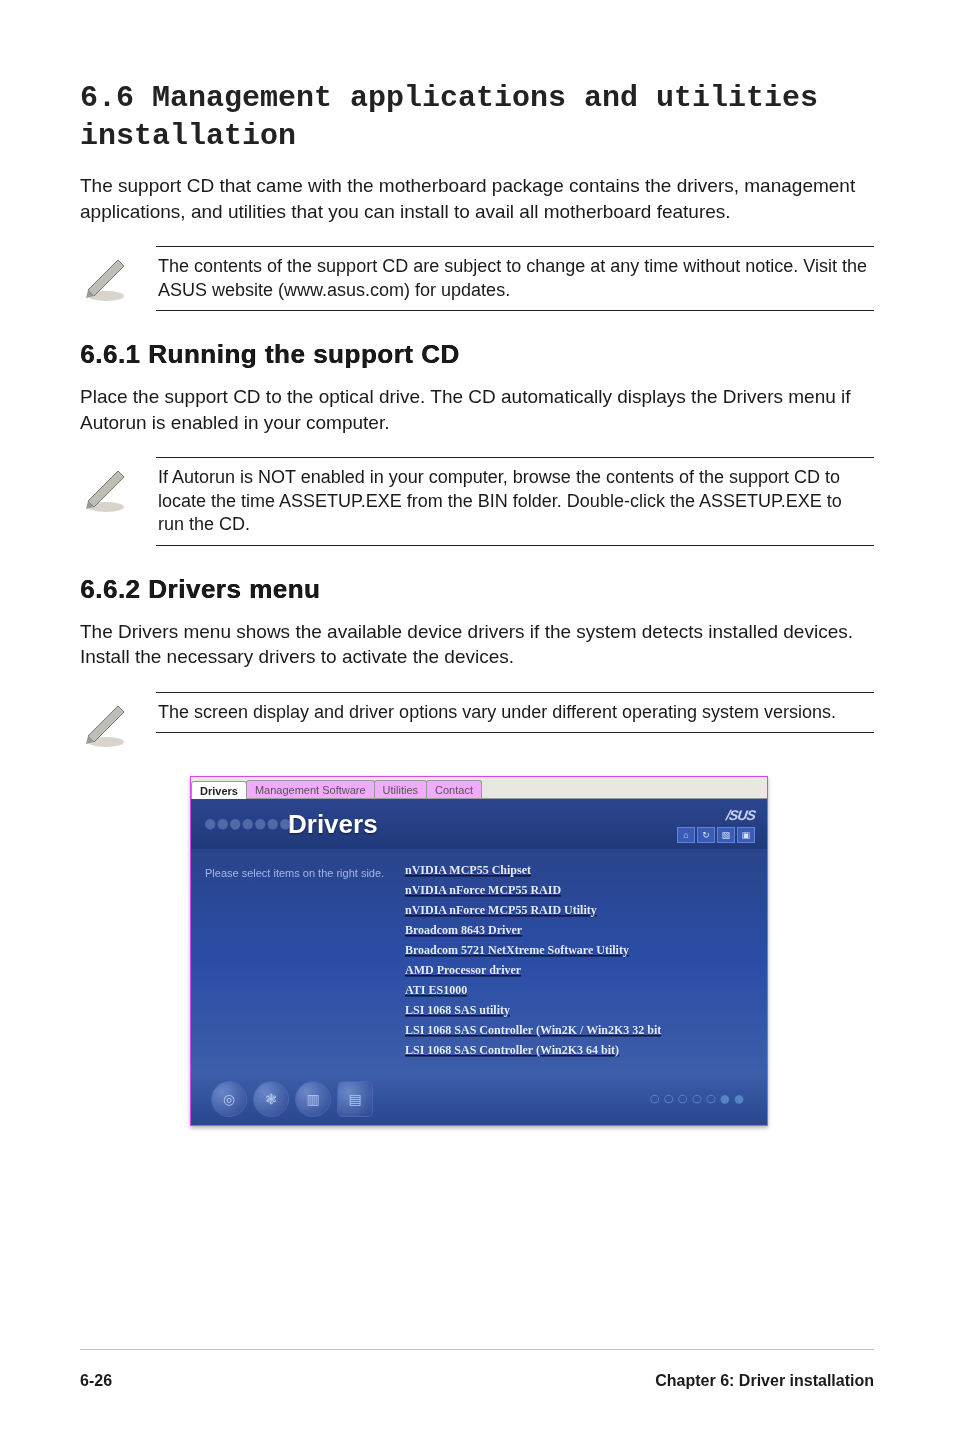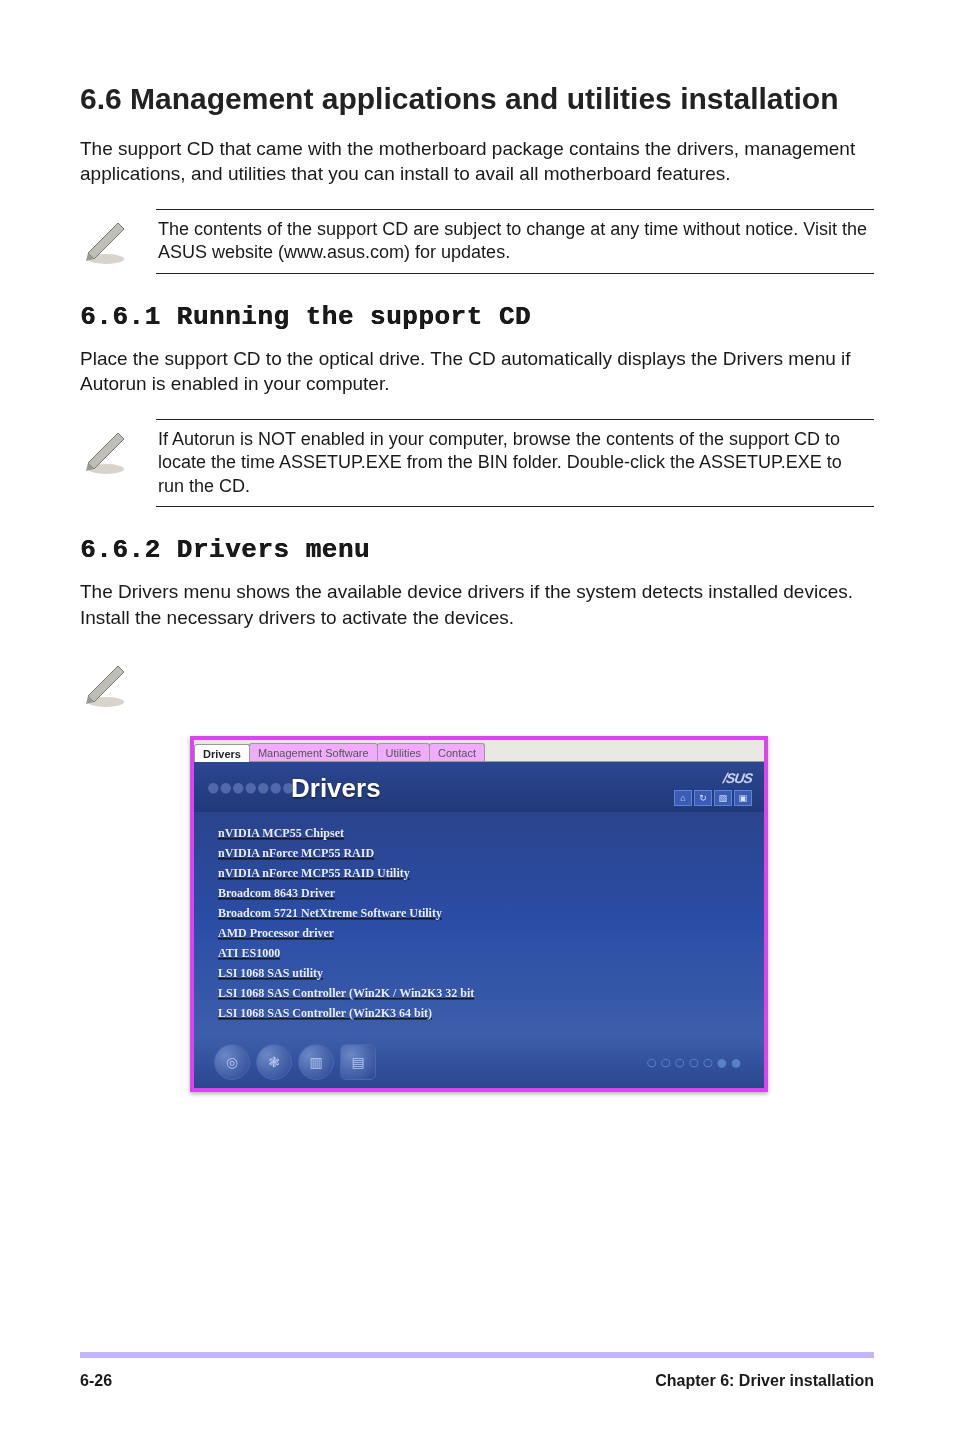--- a/index.html
+++ b/index.html
@@ -6,21 +6,21 @@
   body {
     width: 954px;
     height: 1438px;
     background: #ffffff;
     font-family: Verdana, Geneva, sans-serif;
     color: #1a1a1a;
     padding: 80px 80px 40px 80px;
     position: relative;
   }
   h1 {
-    font-family: Liberation Sans, sans-serif;
+    font-family: Liberation Mono, monospace;
     font-size: 30px;
     font-weight: bold;
     color: #222;
     margin-bottom: 18px;
     line-height: 1.25;
   }
   .body-text {
     font-size: 19px;
     line-height: 1.35;
     margin-bottom: 22px;
@@ -41,35 +41,35 @@
   }
   .note-text {
     flex: 1;
     border-top: 1.5px solid #222;
     border-bottom: 1.5px solid #222;
     padding: 8px 2px;
     font-size: 18px;
     line-height: 1.3;
   }
   h2 {
-    font-family: Liberation Mono, monospace;
+    font-family: Liberation Sans, sans-serif;
     font-size: 26px;
     font-weight: bold;
     letter-spacing: 0.5px;
     margin-top: 14px;
     margin-bottom: 14px;
     text-shadow: 0.5px 0 0 #000;
   }
 
   
   .drivers-window {
     width: 578px;
     margin: 10px 5px 0 110px;
     background: #2f4d9a;
-    border: 4px solid #d946ef;
+    border: 1px solid #d946ef;
     box-shadow: 0 2px 4px rgba(0,0,0,0.3);
   }
   .tab-bar {
     background: #e9e7e1;
     display: flex;
     height: 22px;
     border-bottom: 1px solid #999;
     font-size: 11px;
     align-items: flex-end;
   }
@@ -184,22 +184,22 @@
     font-size: 20px;
     letter-spacing: 2px;
     opacity: 0.6;
   }
 
   .page-footer {
     position: absolute;
     bottom: 48px;
     left: 80px;
     right: 80px;
-    border-top: 6px solid #c4b5fd;
-    padding-top: 14px;
+    border-top: 1px solid #c4b5fd;
+    padding-top: 22px;
     display: flex;
     justify-content: space-between;
     font-size: 16px;
     font-weight: bold;
   }
 </style>
 </head>
 <body>
 
 <h1>6.6 Management applications and utilities installation</h1>
@@ -234,20 +234,21 @@
 <p class="body-text">The Drivers menu shows the available device drivers if the system detects installed devices. Install the necessary drivers to activate the devices.</p>
 
 <div class="note-block">
   <div class="note-icon">
     <svg width="52" height="52" viewBox="0 0 52 52">
       <ellipse cx="26" cy="46" rx="18" ry="5" fill="#d8d4cc"></ellipse>
       <polygon points="8,40 38,10 44,16 14,46" fill="#bfbeb6" stroke="#777" stroke-width="1"></polygon>
       <polygon points="8,40 14,46 6,48" fill="#999"></polygon>
     </svg>
   </div>
+  <div class="note-text">The screen display and driver options vary under different operating system versions.</div>
 </div>
 
 <div class="drivers-window">
   <div class="tab-bar">
     <div class="tab active">Drivers</div>
     <div class="tab">Management Software</div>
     <div class="tab">Utilities</div>
     <div class="tab">Contact</div>
   </div>
   <div class="header-row" style="position:relative;">
@@ -259,20 +260,21 @@
       <div class="asus-logo">/SUS</div>
       <div class="header-icons">
         <div class="hicon">⌂</div>
         <div class="hicon">↻</div>
         <div class="hicon">▧</div>
         <div class="hicon">▣</div>
       </div>
     </div>
   </div>
   <div class="content-row">
+    <div class="left-panel">Please select items on the right side.</div>
     <div class="driver-list">
       <div class="driver-item">nVIDIA MCP55 Chipset</div>
       <div class="driver-item">nVIDIA nForce MCP55 RAID</div>
       <div class="driver-item">nVIDIA nForce MCP55 RAID Utility</div>
       <div class="driver-item">Broadcom 8643 Driver</div>
       <div class="driver-item">Broadcom 5721 NetXtreme Software Utility</div>
       <div class="driver-item">AMD Processor driver</div>
       <div class="driver-item">ATI ES1000</div>
       <div class="driver-item">LSI 1068 SAS utility</div>
       <div class="driver-item">LSI 1068 SAS Controller (Win2K / Win2K3 32 bit</div>

